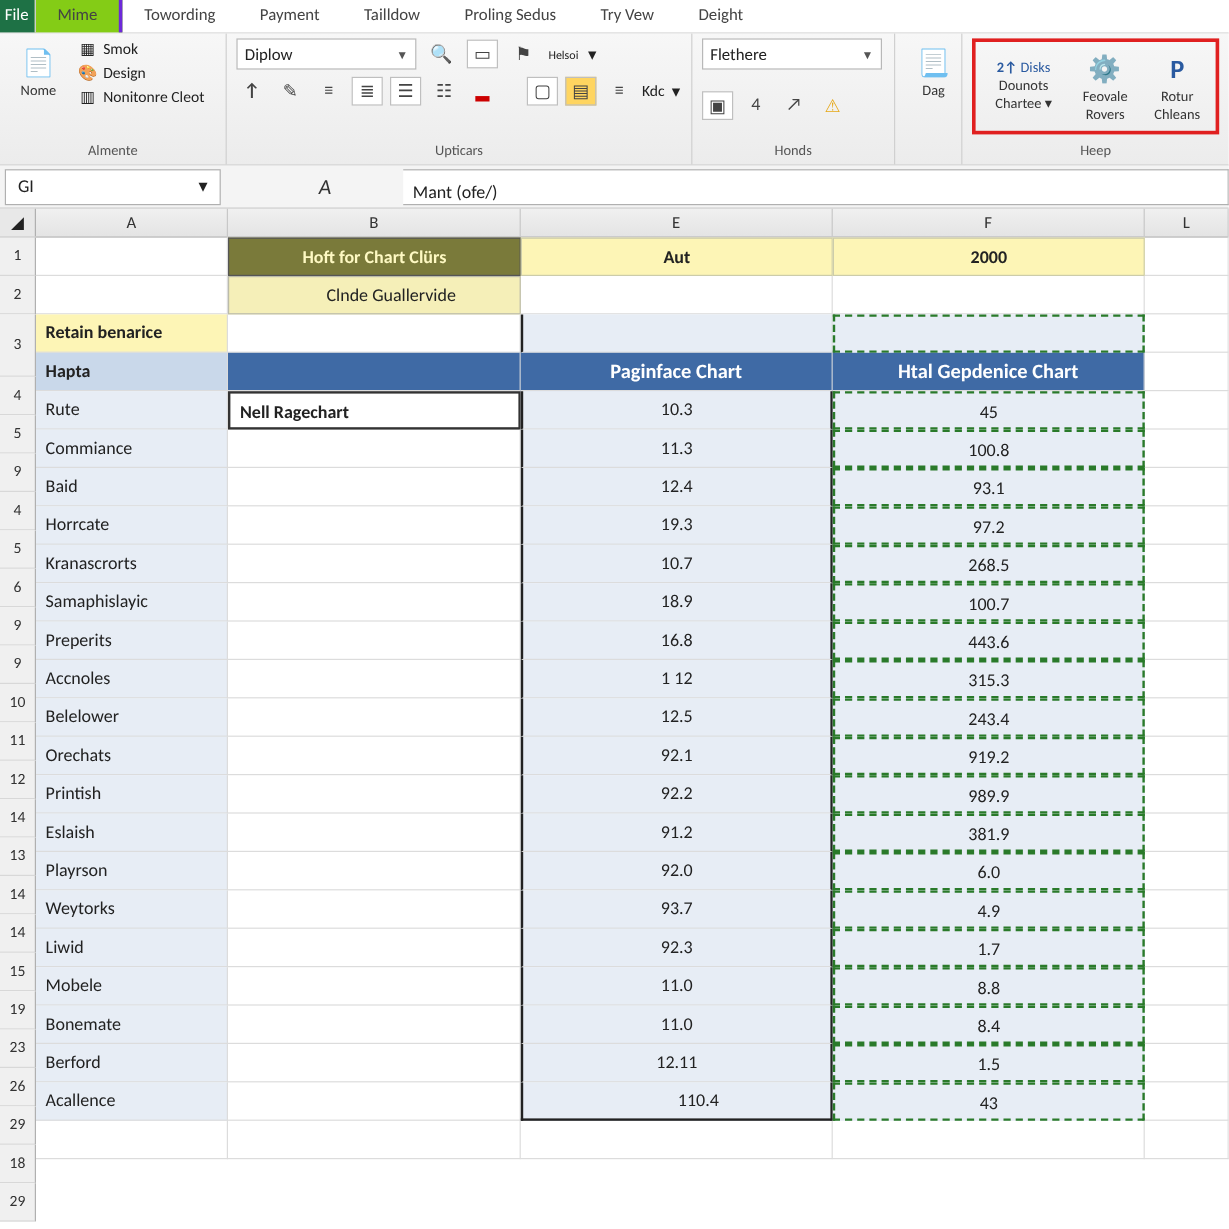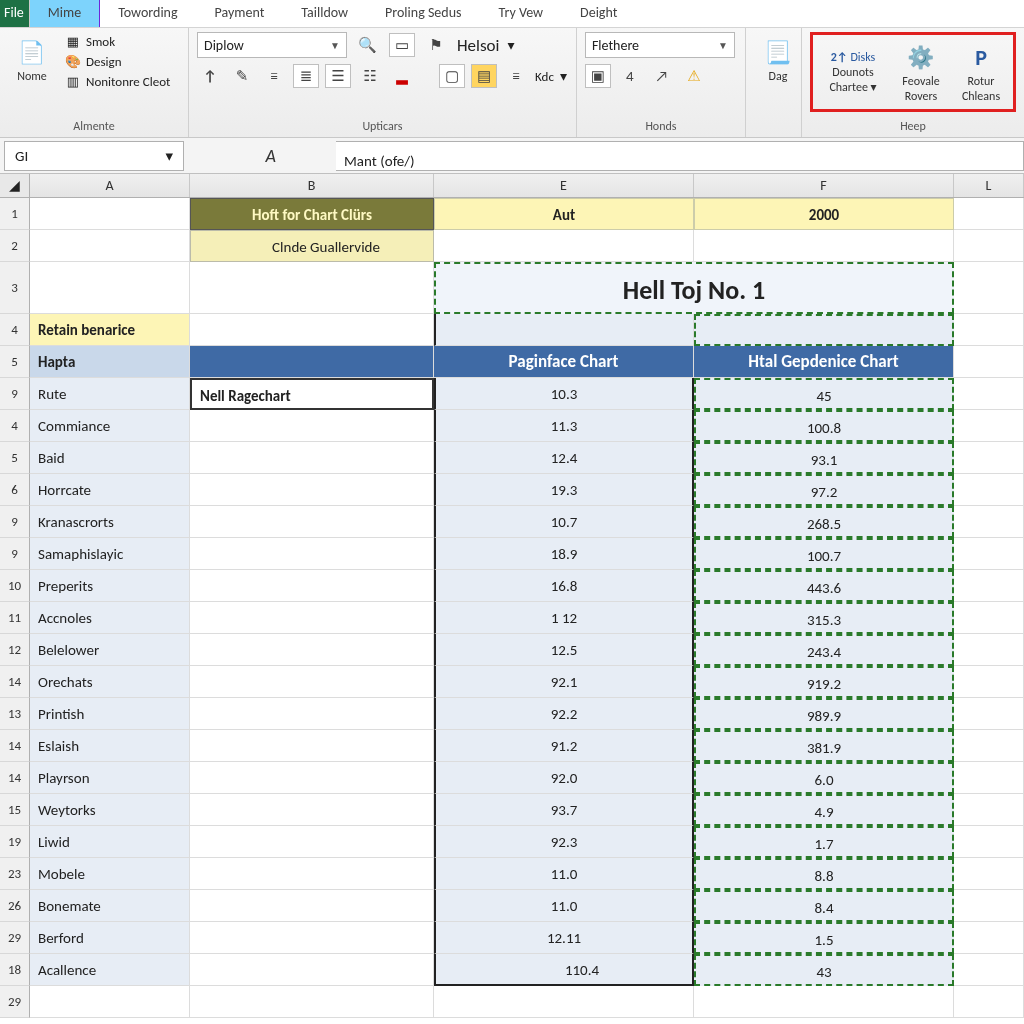--- a/index.html
+++ b/index.html
@@ -26,23 +26,23 @@
   cursor: pointer;
   border-right: 1px solid transparent;
 }
 .tab.file {
   background: #1e7145;
   color: #fff;
   font-weight: 500;
   padding: 4px 4px;
 }
 .tab.active {
-  background: #7dd3fc;
+  background: #84cc16;
   border-left: 1px solid #ccc;
-  border-right: 1px solid #6d28d9;
+  border-right: 3px solid #6d28d9;
 }
 
 .ribbon {
   display: flex;
   height: 110px;
   background: linear-gradient(#f7f7f7 0%, #ececec 100%);
   border-bottom: 1px solid #c8c8c8;
 }
 .ribbon-group {
   border-right: 1px solid #d0d0d0;
@@ -344,21 +344,21 @@
   <div class="ribbon-group" style="width:390px">
     <div class="ribbon-group-body" style="flex-direction:column;gap:6px;width:100%">
       <div style="display:flex;gap:8px;align-items:center;width:100%">
         <div class="combo" style="width:150px">
             <span>Diplow</span>
             <span class="caret">▼</span>
           </div>
         <span class="icon-btn">🔍</span>
         <span class="icon-btn boxed">▭</span>
         <span class="icon-btn">⚑</span>
-        <span style="font-size:17px">Helsoi</span>
+        <span style="font-size:10px">Helsoi</span>
         <span class="caret">▾</span>
       </div>
       <div class="icon-row">
         <span class="icon-btn">
             <b>↑</b>
           </span>
         <span class="icon-btn">✎</span>
         <span class="icon-btn">≡</span>
         <span class="icon-btn boxed">≣</span>
         <span class="icon-btn boxed">☰</span>
@@ -369,21 +369,21 @@
         <span class="icon-btn boxed" style="background:#ffd560">▤</span>
         <span class="icon-btn">≡</span>
         <span style="font-size:13px">Kdc</span>
         <span class="caret">▾</span>
       </div>
     </div>
     <div class="ribbon-group-label">Upticars</div>
   </div>
 
   <div class="ribbon-group" style="width:170px">
-    <div class="ribbon-group-body" style="flex-direction:column;gap:6px;width:100%">
+    <div class="ribbon-group-body" style="flex-direction:column;gap:18px;width:100%">
       <div class="combo" style="width:150px">
           <span>Flethere</span>
           <span class="caret">▼</span>
         </div>
       <div class="icon-row">
         <span class="icon-btn boxed">▣</span>
         <span class="icon-btn">4</span>
         <span class="icon-btn">↗</span>
         <span class="icon-btn" style="color:#e6a817">⚠</span>
       </div>
@@ -485,26 +485,20 @@
       </div>
 
       <div class="row">
         <div class="cell wA"></div>
         <div class="cell wB hdr-cream">Clnde Guallervide</div>
         <div class="cell wE"></div>
         <div class="cell wF"></div>
         <div class="cell wL"></div>
       </div>
 
-      <div class="row" style="height:52px">
-        <div class="cell wA" style="line-height:52px"></div>
-        <div class="cell wB" style="line-height:52px"></div>
-        <div class="cell title-cell sel-border" style="width:520px;line-height:52px">Hell Toj No. 1</div>
-        <div class="cell wL" style="line-height:52px"></div>
-      </div>
 
       <div class="row">
         <div class="cell wA lbl-yellow">Retain benarice</div>
         <div class="cell wB"></div>
         <div class="cell wE lt thick-left"></div>
         <div class="cell wF lt sel-border" style="border-left:none"></div>
         <div class="cell wL"></div>
       </div>
 
       <div class="row">

